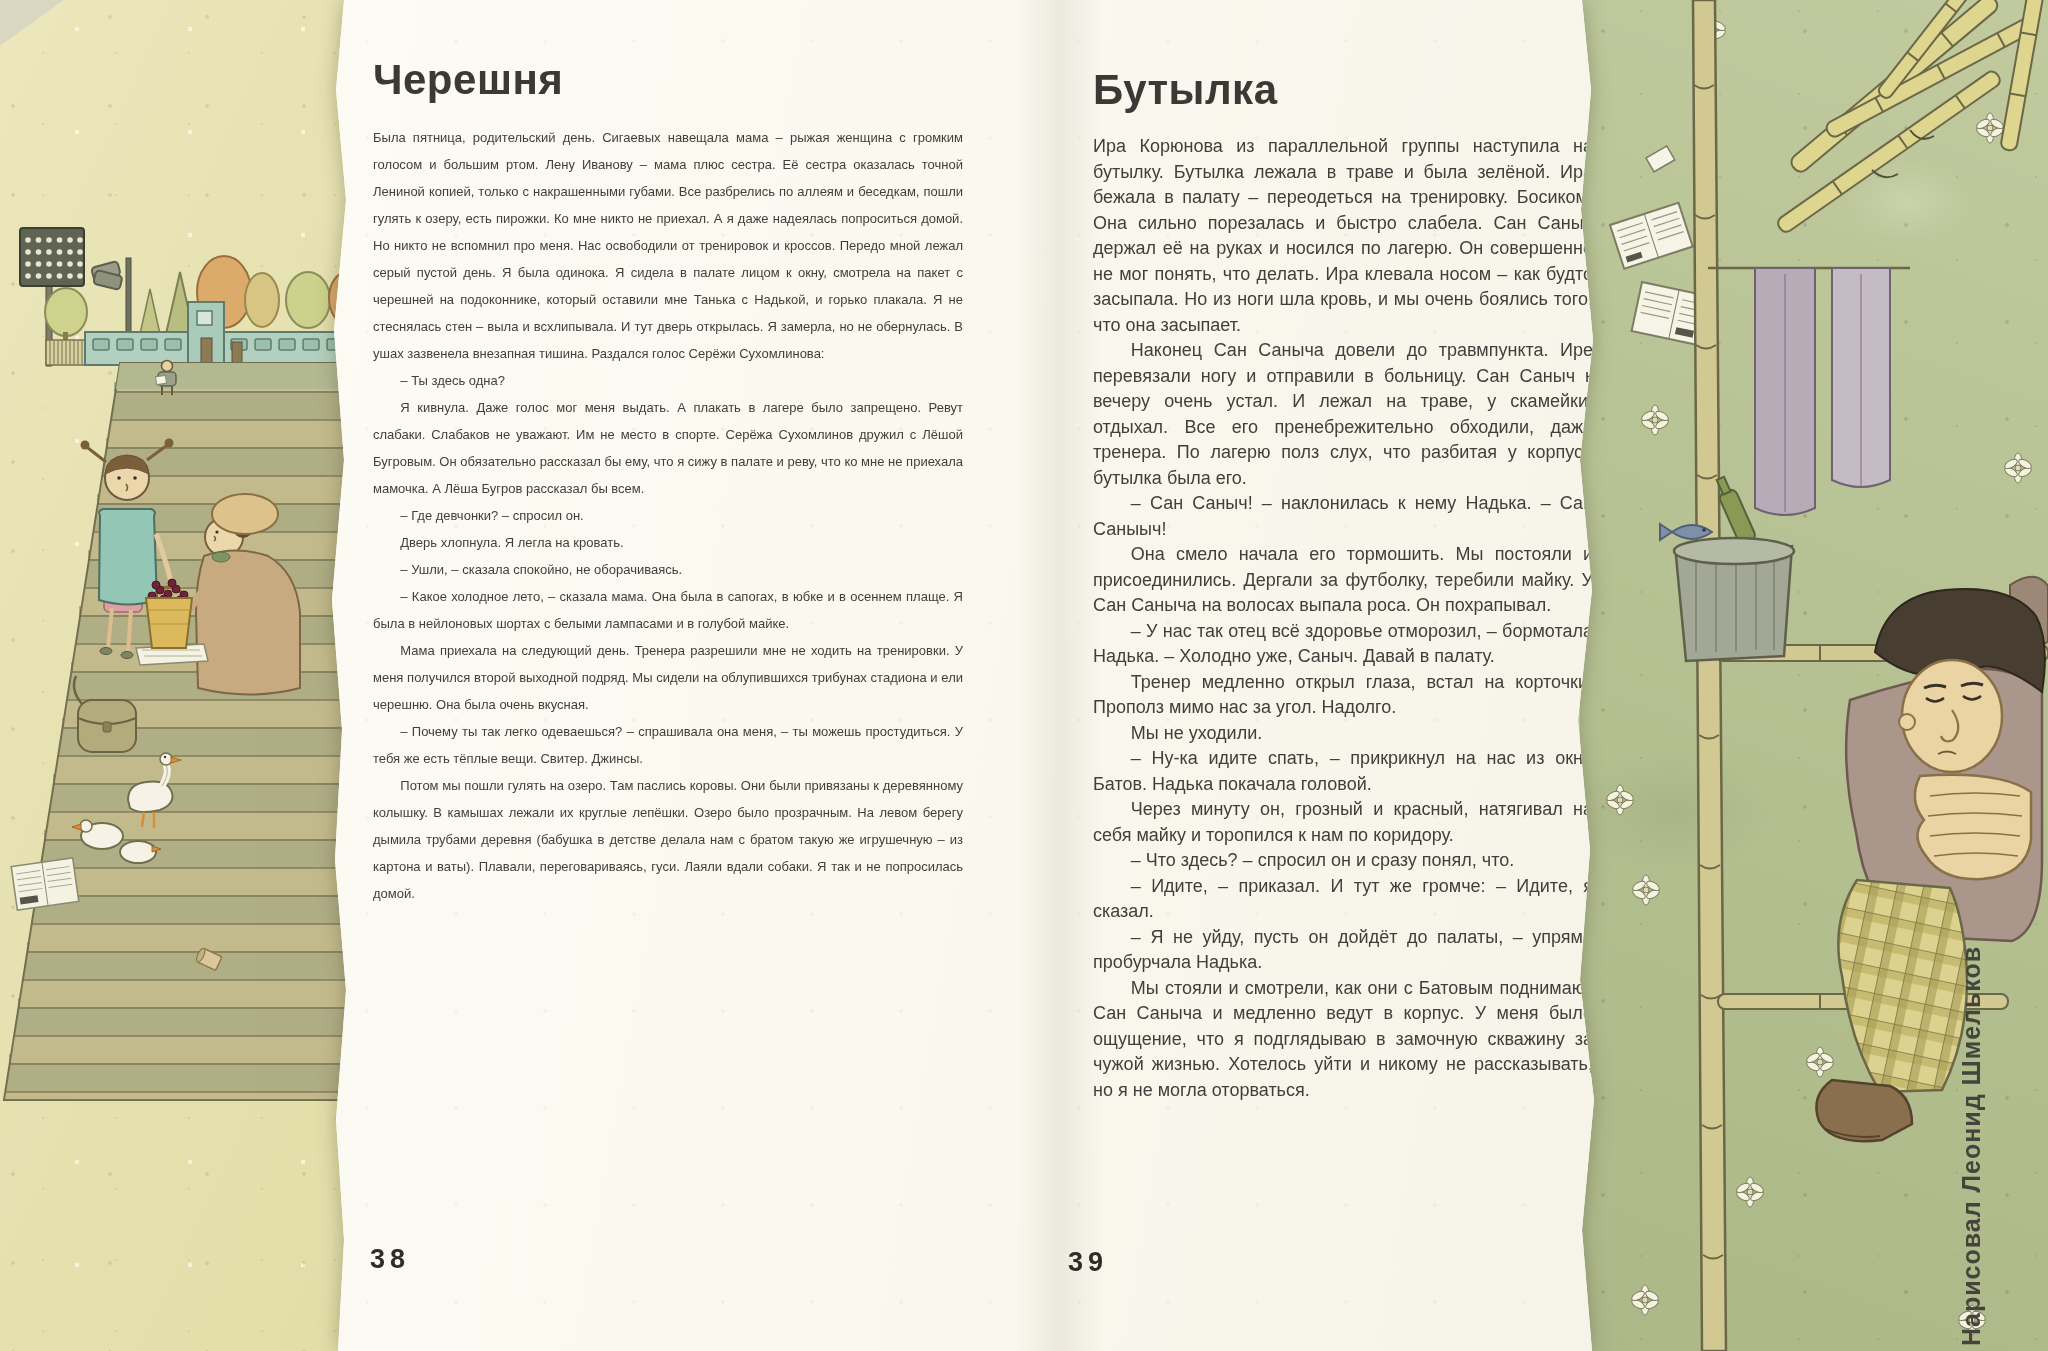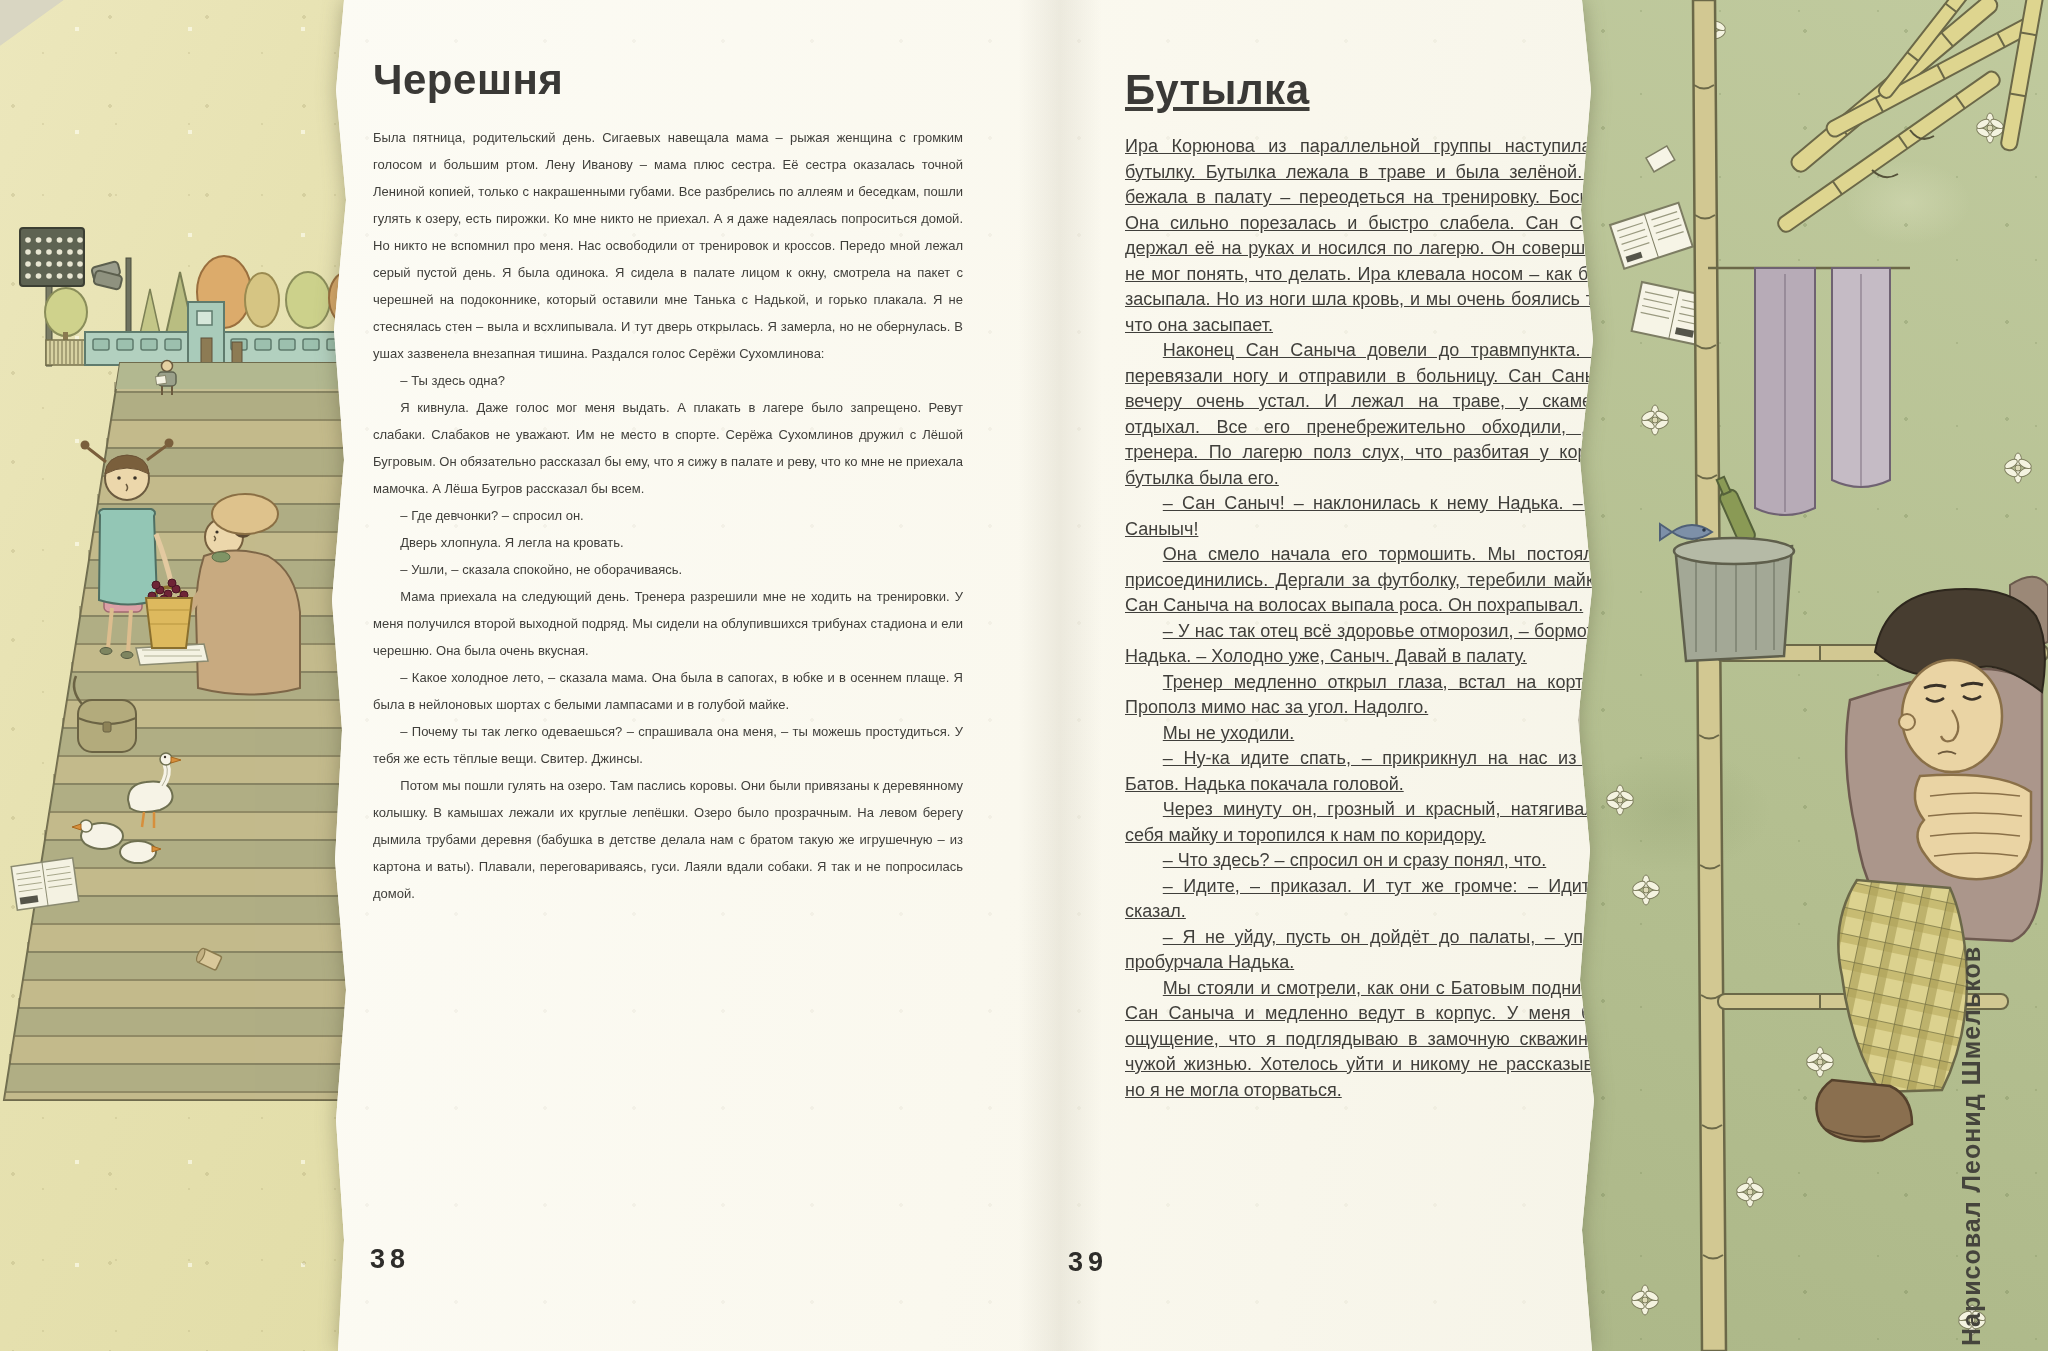--- a/index.html
+++ b/index.html
@@ -27,21 +27,21 @@
     background-image:
       radial-gradient(circle 1.6px at 37px 41px, rgba(150,140,110,.07) 0 100%, transparent 0),
       linear-gradient(100deg,#fcfbf4,#faf8ee 55%,#f6f4e8);
     background-size:89px 97px,100% 100%;
     clip-path:polygon(14px 0,6px 90px,16px 200px,4px 330px,14px 460px,2px 600px,12px 730px,5px 860px,16px 990px,6px 1120px,14px 1240px,8px 1351px,
                       1262px 1351px,1252px 1230px,1264px 1100px,1250px 980px,1260px 850px,1248px 720px,1262px 590px,1250px 460px,1263px 340px,1251px 210px,1261px 90px,1252px 0);}
   .gutter{position:absolute;left:688px;top:0;width:84px;height:1351px;
     background:linear-gradient(90deg,transparent,rgba(110,100,70,.10) 50%,transparent);}
   .col{position:absolute;color:#403f3b;}
   .col-left{left:43px;top:56px;width:590px;}
-  .col-right{left:795px;top:66px;width:500px;text-decoration:underline;}
+  .col-right{left:763px;top:66px;width:500px;}
   h1.story-title{margin:0 0 20px 0;font-size:42px;font-weight:700;color:#3a3936;letter-spacing:.5px;}
   .col p{margin:0;text-align:justify;text-indent:2.1em;hyphens:auto;}
   .col-left p{font-size:13px;line-height:27px;}
   .col-right p{font-size:18px;line-height:25.5px;}
   .col p.first{text-indent:0;}
   .pagenum{position:absolute;font-size:27px;font-weight:700;letter-spacing:5px;color:#2e2d2a;}
   .pn-38{left:40px;top:1244px;}
   .pn-39{left:738px;top:1247px;}
   .credit{position:absolute;left:377px;top:1346px;width:474px;transform-origin:0 0;
     transform:rotate(-90deg);font-size:25px;font-weight:700;color:#45443c;letter-spacing:1px;white-space:nowrap;}
@@ -406,22 +406,22 @@
       <div class="gutter"></div>
 
       <div class="col col-left">
         <h1 class="story-title">Черешня</h1>
         <p class="first">Была пятница, родительский день. Сигаевых навещала мама – рыжая женщина с громким голосом и большим ртом. Лену Иванову – мама плюс сестра. Её сестра оказалась точной Лениной копией, только с накрашенными губами. Все разбрелись по аллеям и беседкам, пошли гулять к озеру, есть пирожки. Ко мне никто не приехал. А я даже надеялась попроситься домой. Но никто не вспомнил про меня. Нас освободили от тренировок и кроссов. Передо мной лежал серый пустой день. Я была одинока. Я сидела в палате лицом к окну, смотрела на пакет с черешней на подоконнике, который оставили мне Танька с Надькой, и горько плакала. Я не стеснялась стен – выла и всхлипывала. И тут дверь открылась. Я замерла, но не обернулась. В ушах зазвенела внезапная тишина. Раздался голос Серёжи Сухомлинова:</p>
         <p>– Ты здесь одна?</p>
         <p>Я кивнула. Даже голос мог меня выдать. А плакать в лагере было запрещено. Ревут слабаки. Слабаков не уважают. Им не место в спорте. Серёжа Сухомлинов дружил с Лёшой Бугровым. Он обязательно рассказал бы ему, что я сижу в палате и реву, что ко мне не приехала мамочка. А Лёша Бугров рассказал бы всем.</p>
         <p>– Где девчонки? – спросил он.</p>
         <p>Дверь хлопнула. Я легла на кровать.</p>
         <p>– Ушли, – сказала спокойно, не оборачиваясь.</p>
+        <p>– Какое холодное лето, – сказала мама. Она была в сапогах, в юбке и в осеннем плаще. Я была в нейлоновых шортах с белыми лампасами и в голубой майке.</p>
         <p>Мама приехала на следующий день. Тренера разрешили мне не ходить на тренировки. У меня получился второй выходной подряд. Мы сидели на облупившихся трибунах стадиона и ели черешню. Она была очень вкусная.</p>
-        <p>– Какое холодное лето, – сказала мама. Она была в сапогах, в юбке и в осеннем плаще. Я была в нейлоновых шортах с белыми лампасами и в голубой майке.</p>
         <p>– Почему ты так легко одеваешься? – спрашивала она меня, – ты можешь простудиться. У тебя же есть тёплые вещи. Свитер. Джинсы.</p>
         <p>Потом мы пошли гулять на озеро. Там паслись коровы. Они были привязаны к деревянному колышку. В камышах лежали их круглые лепёшки. Озеро было прозрачным. На левом берегу дымила трубами деревня (бабушка в детстве делала нам с братом такую же игрушечную – из картона и ваты). Плавали, переговариваясь, гуси. Лаяли вдали собаки. Я так и не попросилась домой.</p>
       </div>
 
       <div class="col col-right">
         <h1 class="story-title">Бутылка</h1>
         <p class="first">Ира Корюнова из параллельной группы наступила на бутылку. Бутылка лежала в траве и была зелёной. Ира бежала в палату – переодеться на тренировку. Босиком. Она сильно порезалась и быстро слабела. Сан Саныч держал её на руках и носился по лагерю. Он совершенно не мог понять, что делать. Ира клевала носом – как будто засыпала. Но из ноги шла кровь, и мы очень боялись того, что она засыпает.</p>
         <p>Наконец Сан Саныча довели до травмпункта. Ире перевязали ногу и отправили в больницу. Сан Саныч к вечеру очень устал. И лежал на траве, у скамейки, отдыхал. Все его пренебрежительно обходили, даже тренера. По лагерю полз слух, что разбитая у корпуса бутылка была его.</p>
         <p>– Сан Саныч! – наклонилась к нему Надька. – Сан Саныыч!</p>
         <p>Она смело начала его тормошить. Мы постояли и присоединились. Дергали за футболку, теребили майку. У Сан Саныча на волосах выпала роса. Он похрапывал.</p>

